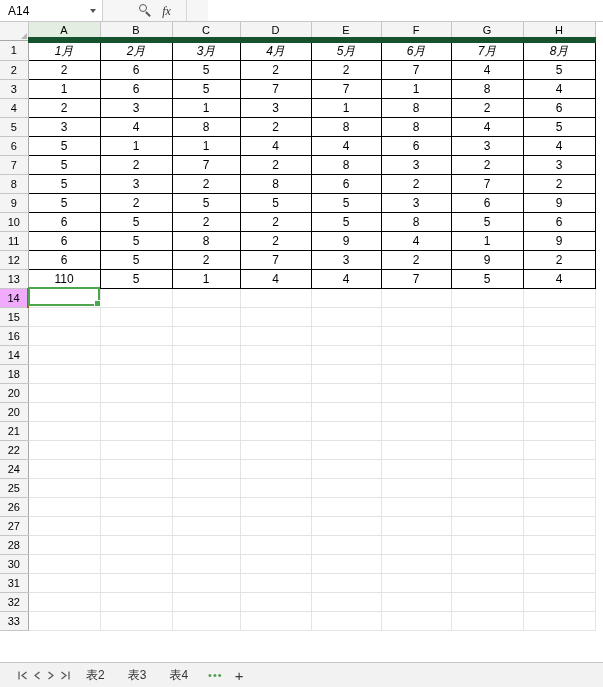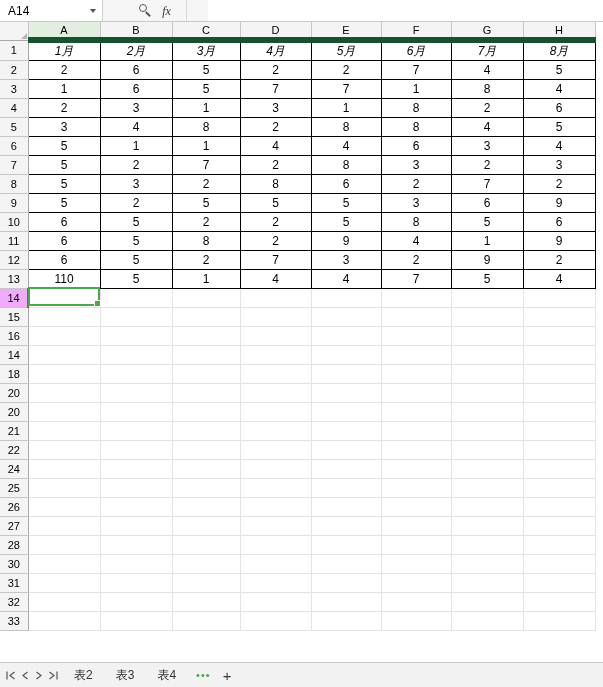--- a/index.html
+++ b/index.html
@@ -225,21 +225,21 @@
   }
 
   
   .tabbar {
     height: 24px;
     min-height: 24px;
     background: #f2f2f2;
     border-top: 1px solid #c8c8c8;
     display: flex;
     align-items: stretch;
-    padding-left: 2px;
+    padding-left: 14px;
   }
   .nav-group {
     display: flex;
     align-items: center;
     gap: 1px;
     padding: 0 4px 0 2px;
   }
   .navbtn {
     width: 13px;
     height: 20px;

